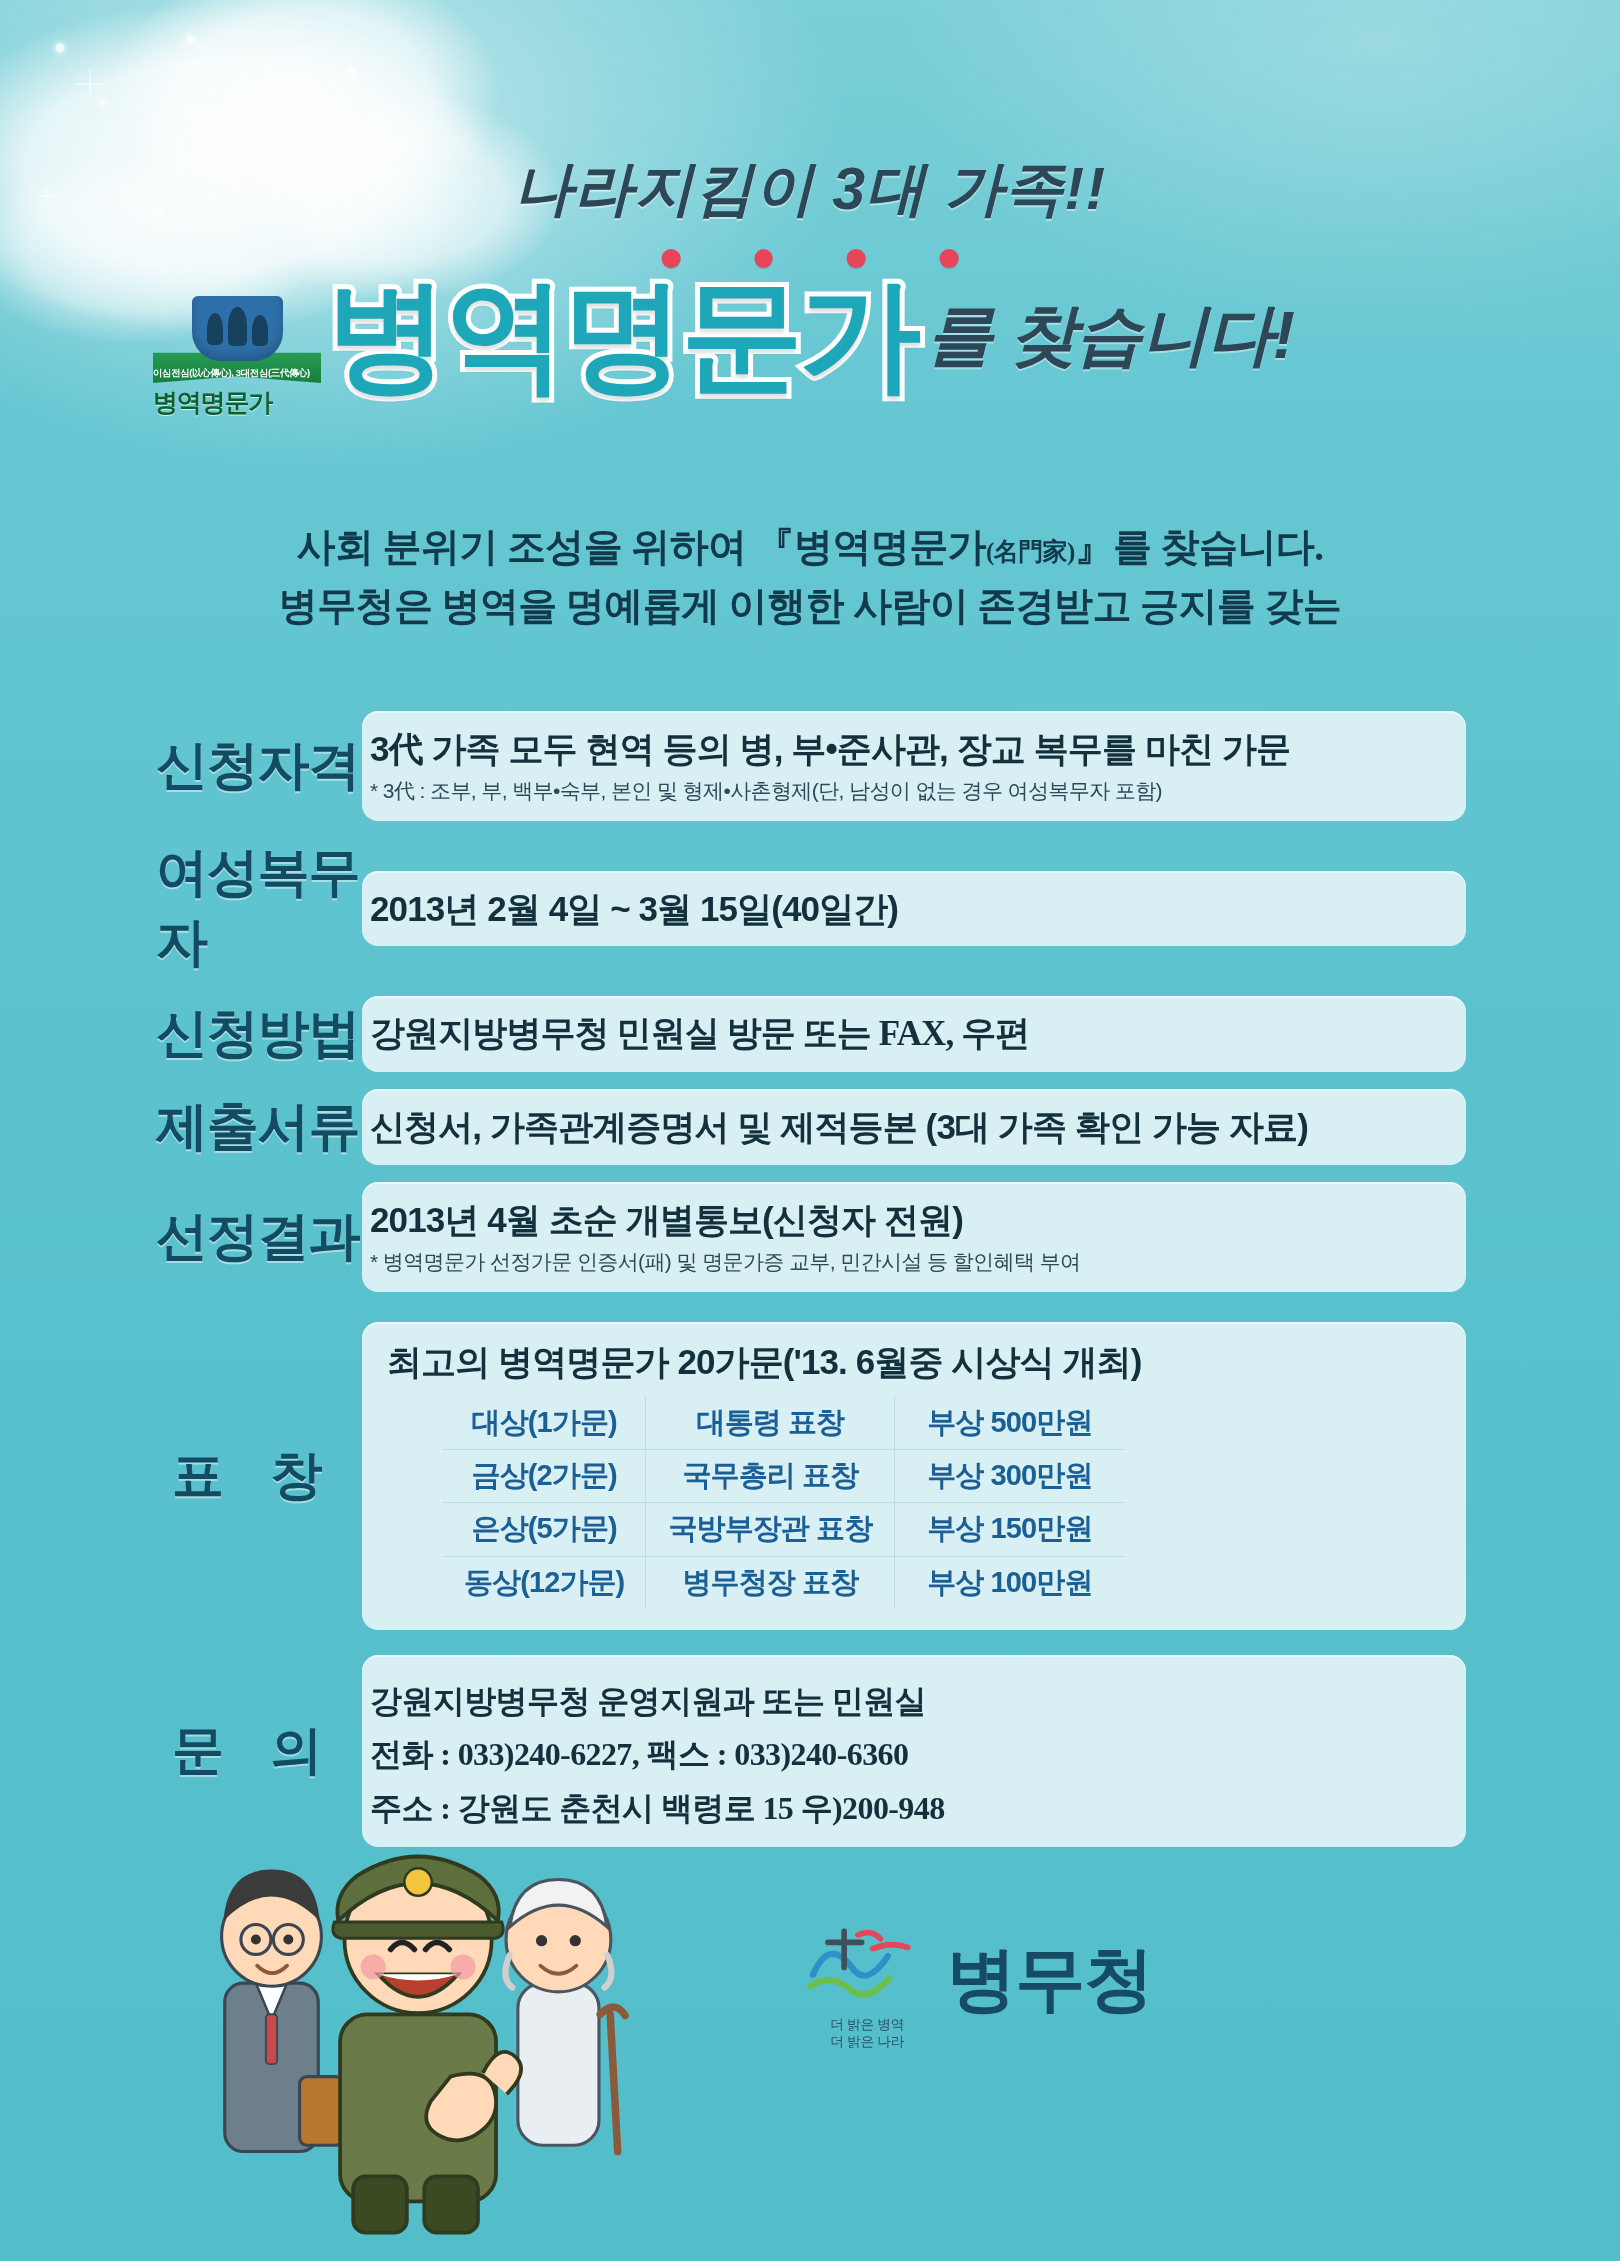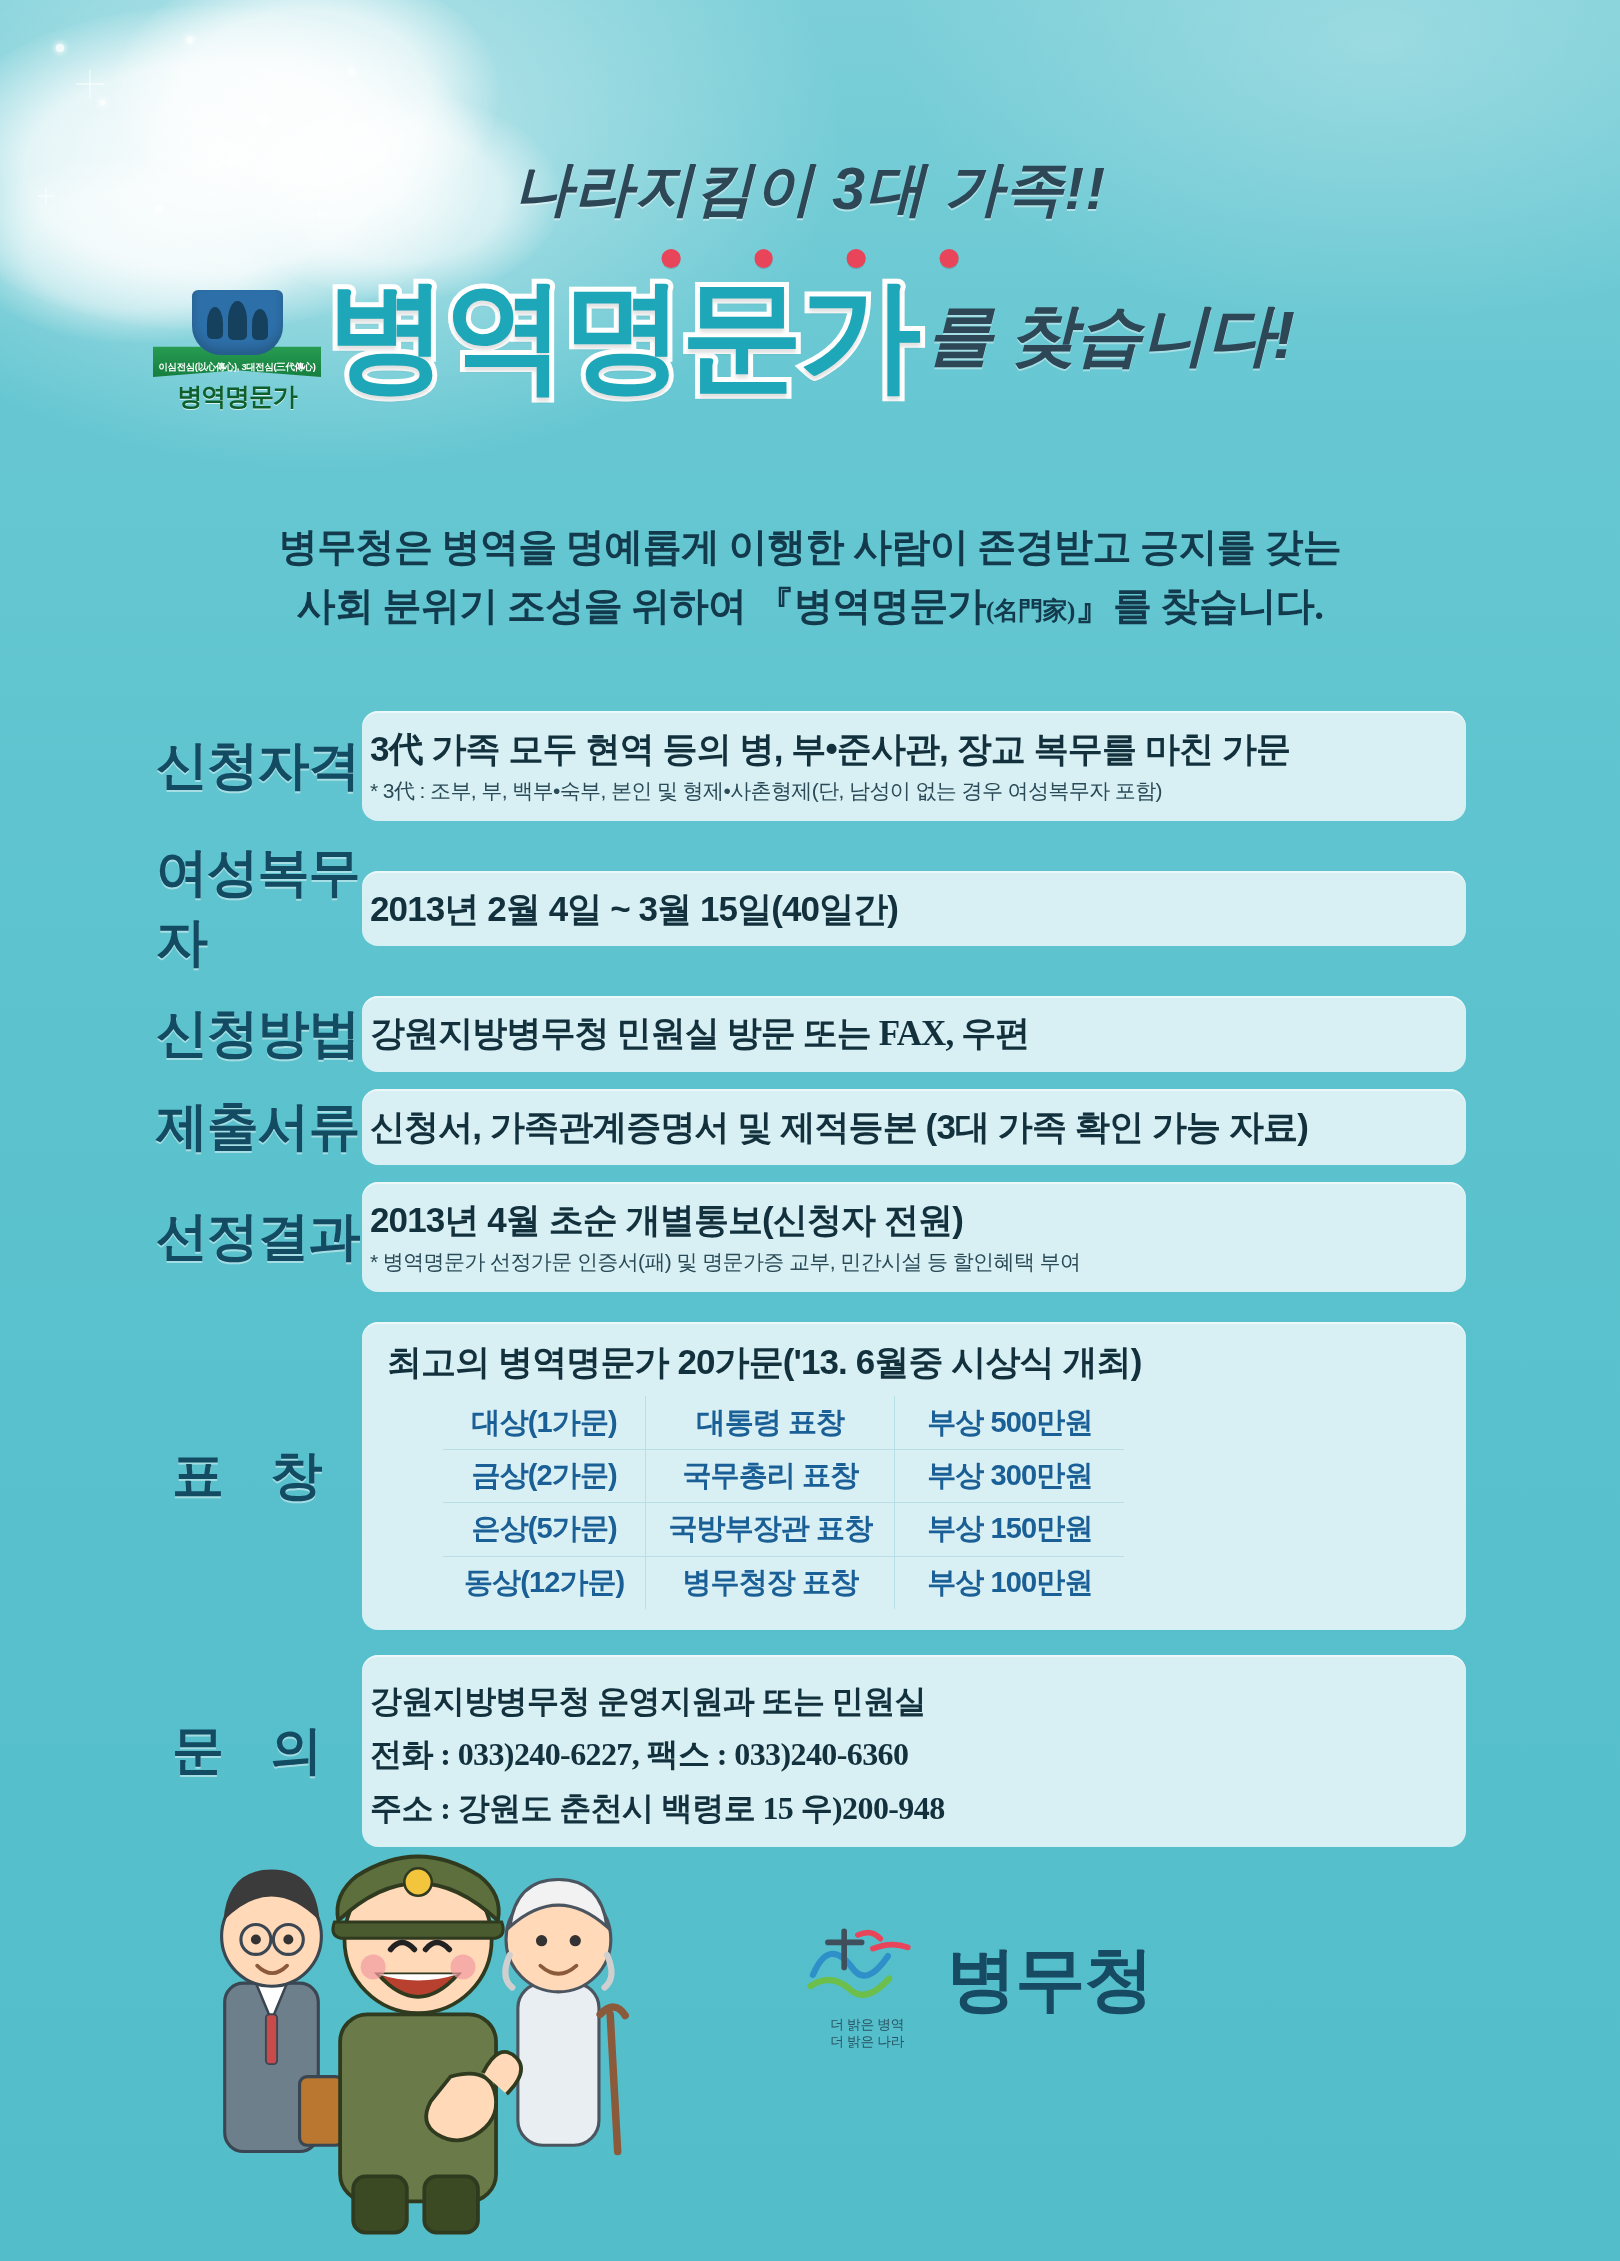--- a/index.html
+++ b/index.html
@@ -114,24 +114,24 @@
     margin-left: 8.7px;
     letter-spacing: -1.2px;
     text-shadow: 0 1.9px 0 rgba(255,255,255,0.4);
     text-align: center;
   }
 
   
   .emblem {
     position: absolute;
     left: 153px;
-    top: 286px;
+    top: 292px;
     width: 168px;
     height: 143px;
-    text-align: center;
+    text-align: left;
   }
   .emblem .ribbon {
     position: absolute;
     left: 0; top: 54px;
     width: 168px; height: 37px;
     background: linear-gradient(180deg,#27a04e 0%, #0f7a37 100%);
     clip-path: polygon(0 18%, 100% 18%, 100% 100%, 50% 82%, 0 100%);
     opacity: .95;
   }
   .emblem .shield {
@@ -332,24 +332,24 @@
     <div class="ribbon"></div>
     <div class="shield"></div>
     <div class="fig a"></div>
     <div class="fig b"></div>
     <div class="fig c"></div>
     <div class="tagline">이심전심(以心傳心), 3대전심(三代傳心)</div>
     <div class="ename">병역명문가</div>
   </div>
 
   <div class="lead">
-    <div>병무청은 병역을 명예롭게 이행한 사람이 존경받고 긍지를 갖는</div>
     <div>
       <span>사회 분위기 조성을 위하여 『병역명문가</span><span class="ruby">(名門家)</span><span>』를 찾습니다.</span>
     </div>
+    <div>병무청은 병역을 명예롭게 이행한 사람이 존경받고 긍지를 갖는</div>
   </div>
 
   <div class="rows">
 
     <div class="row">
       <div class="row-label">신청자격</div>
       <div class="row-body">
         <div class="main">3代 가족 모두 현역 등의 병, 부•준사관, 장교 복무를 마친 가문</div>
         <div class="note">* 3代 : 조부, 부, 백부•숙부, 본인 및 형제•사촌형제(단, 남성이 없는 경우 여성복무자 포함)</div>
       </div>

